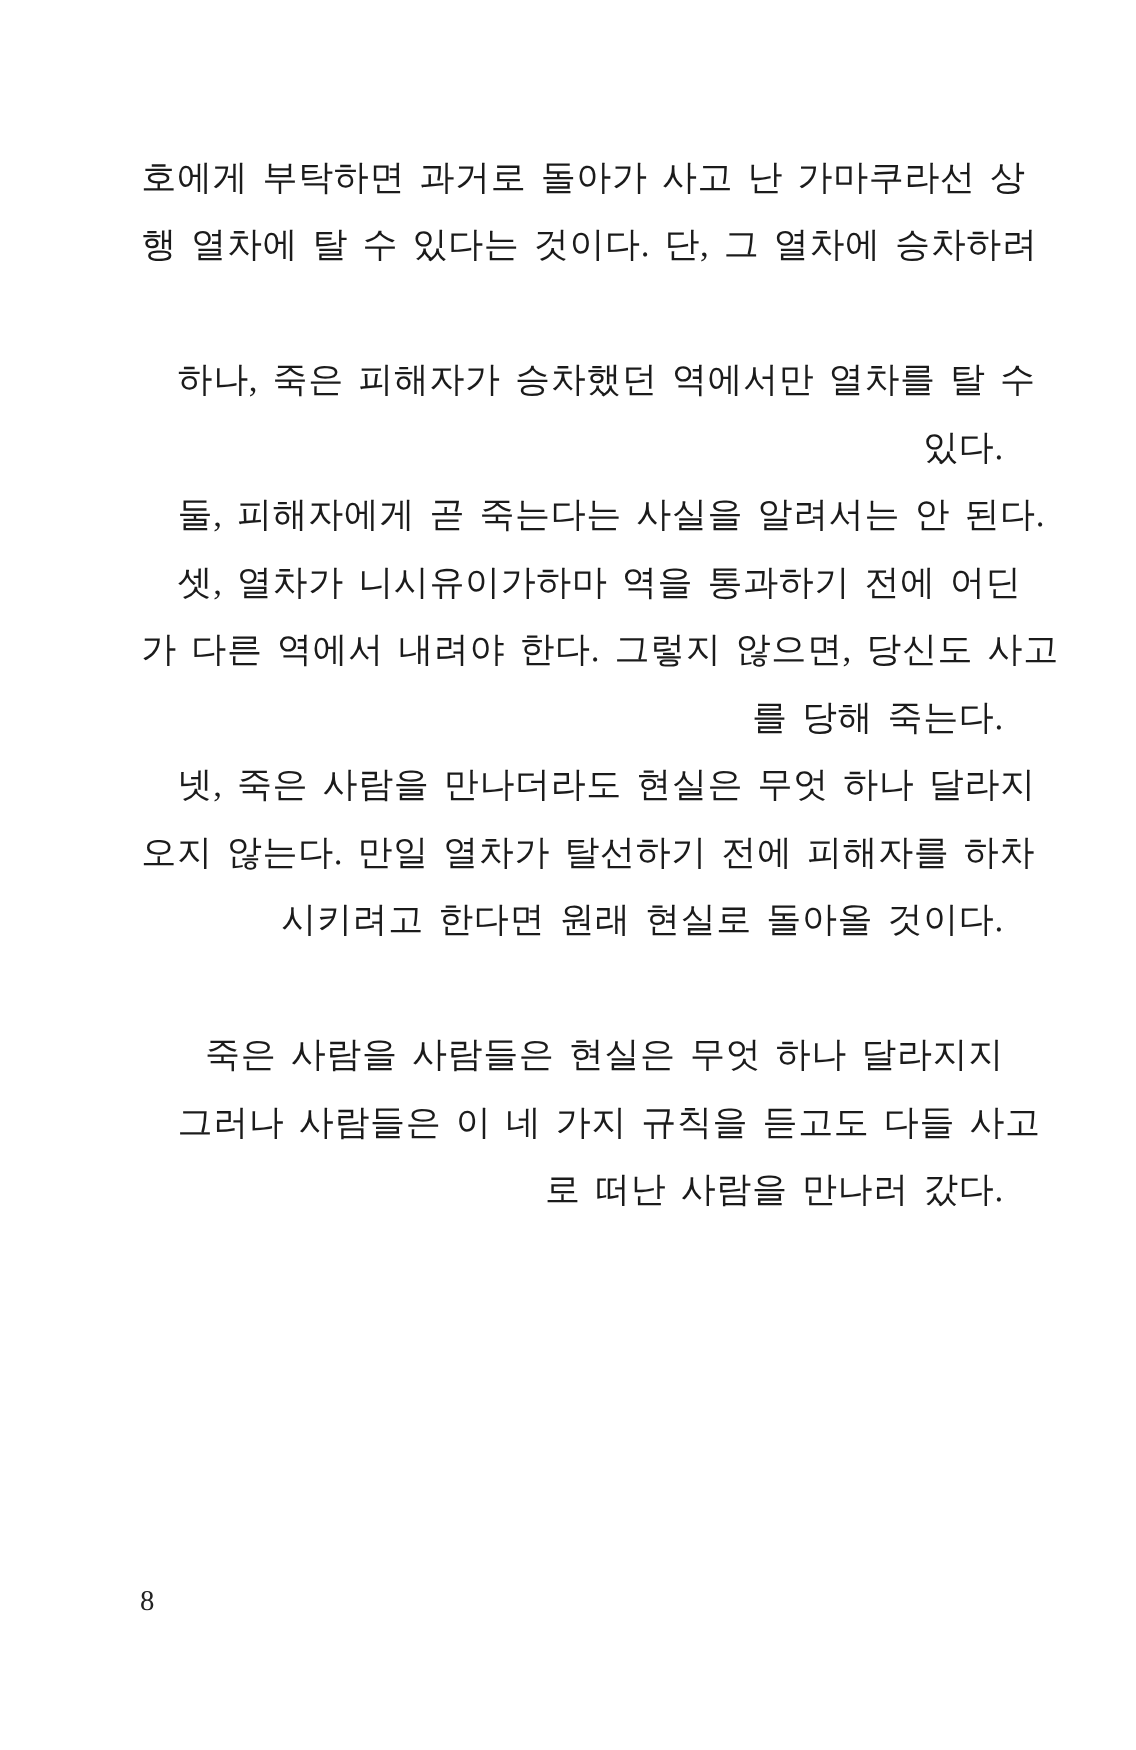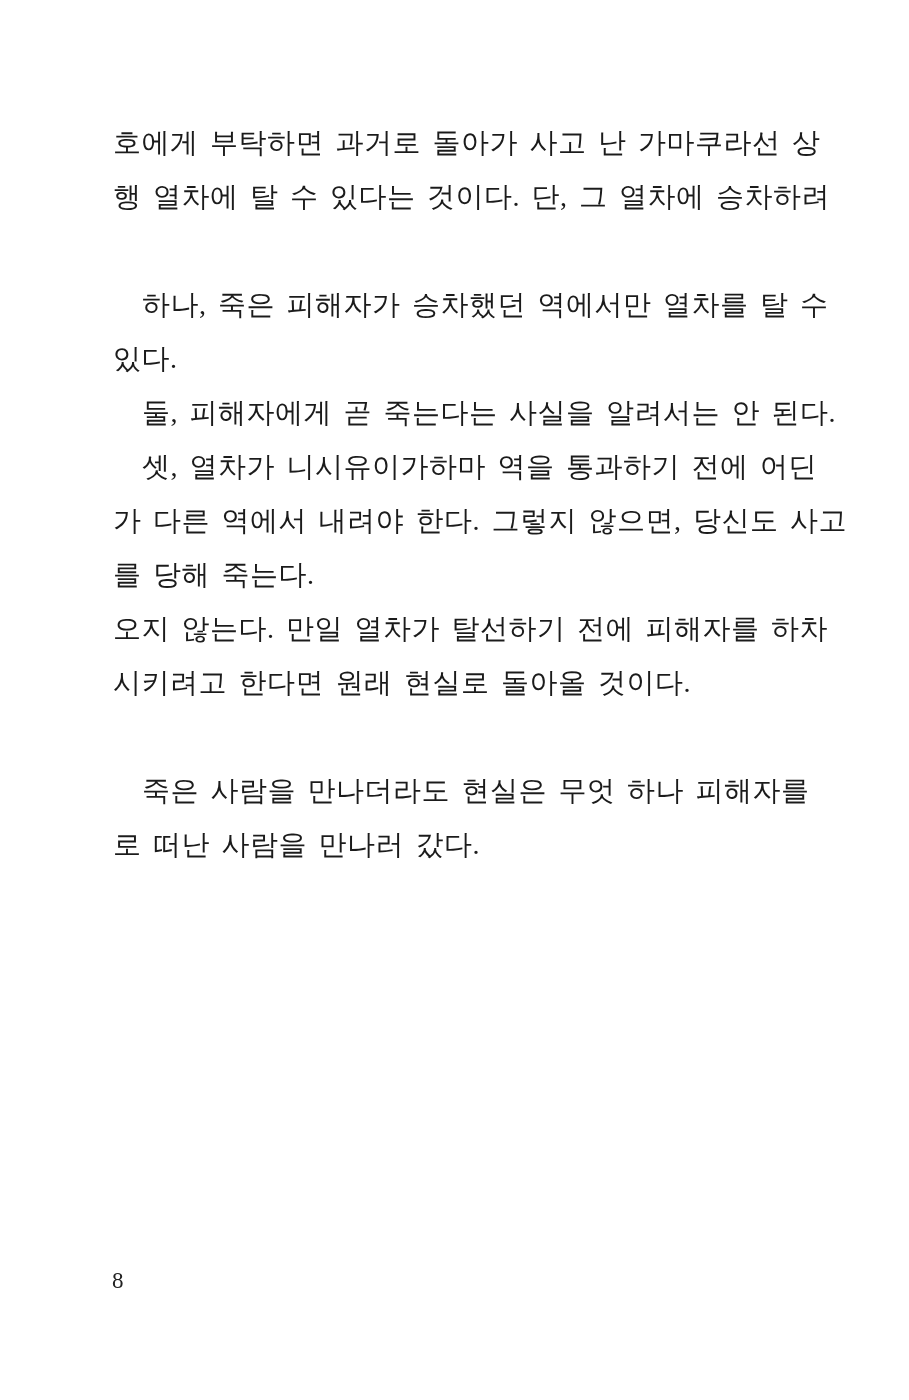--- a/index.html
+++ b/index.html
@@ -13,20 +13,21 @@
     background: #ffffff;
     overflow: hidden;
     font-family: "Liberation Serif", "DejaVu Serif", serif;
     color: #1b1b1b;
   }
   .text-block {
     position: absolute;
     left: 113px;
     top: 116px;
     width: 690px;
+    text-align: right;
   }
   .line {
     margin: 0;
     padding: 0;
     font-size: 28px;
     line-height: 54px;
     letter-spacing: 0.5px;
     word-spacing: 4px;
     white-space: nowrap;
     font-weight: 400;
@@ -53,21 +54,23 @@
 
   <div class="text-block">
     <p class="line">호에게 부탁하면 과거로 돌아가 사고 난 가마쿠라선 상</p>
     <p class="line">행 열차에 탈 수 있다는 것이다. 단, 그 열차에 승차하려</p>
     <p class="line gap indent">하나, 죽은 피해자가 승차했던 역에서만 열차를 탈 수</p>
     <p class="line">있다.</p>
     <p class="line indent">둘, 피해자에게 곧 죽는다는 사실을 알려서는 안 된다.</p>
     <p class="line indent">셋, 열차가 니시유이가하마 역을 통과하기 전에 어딘</p>
     <p class="line">가 다른 역에서 내려야 한다. 그렇지 않으면, 당신도 사고</p>
     <p class="line">를 당해 죽는다.</p>
+    <p class="line indent">넷, 죽은 사람을 만나더라도 현실은 무엇 하나 달라지</p>
     <p class="line">오지 않는다. 만일 열차가 탈선하기 전에 피해자를 하차</p>
     <p class="line">시키려고 한다면 원래 현실로 돌아올 것이다.</p>
-    <p class="line gap indent">죽은 사람을 만나더라도 현실은 무엇 하나 피해자를</p>
+    <p class="line gap indent">죽은 사람을 사람들은 현실은 무엇 하나 달라지지</p>
+    <p class="line indent">그러나 사람들은 이 네 가지 규칙을 듣고도 다들 사고</p>
     <p class="line">로 떠난 사람을 만나러 갔다.</p>
   </div>
 
   <div class="page-number">8</div>
 
 </main>
 
 </body></html>

